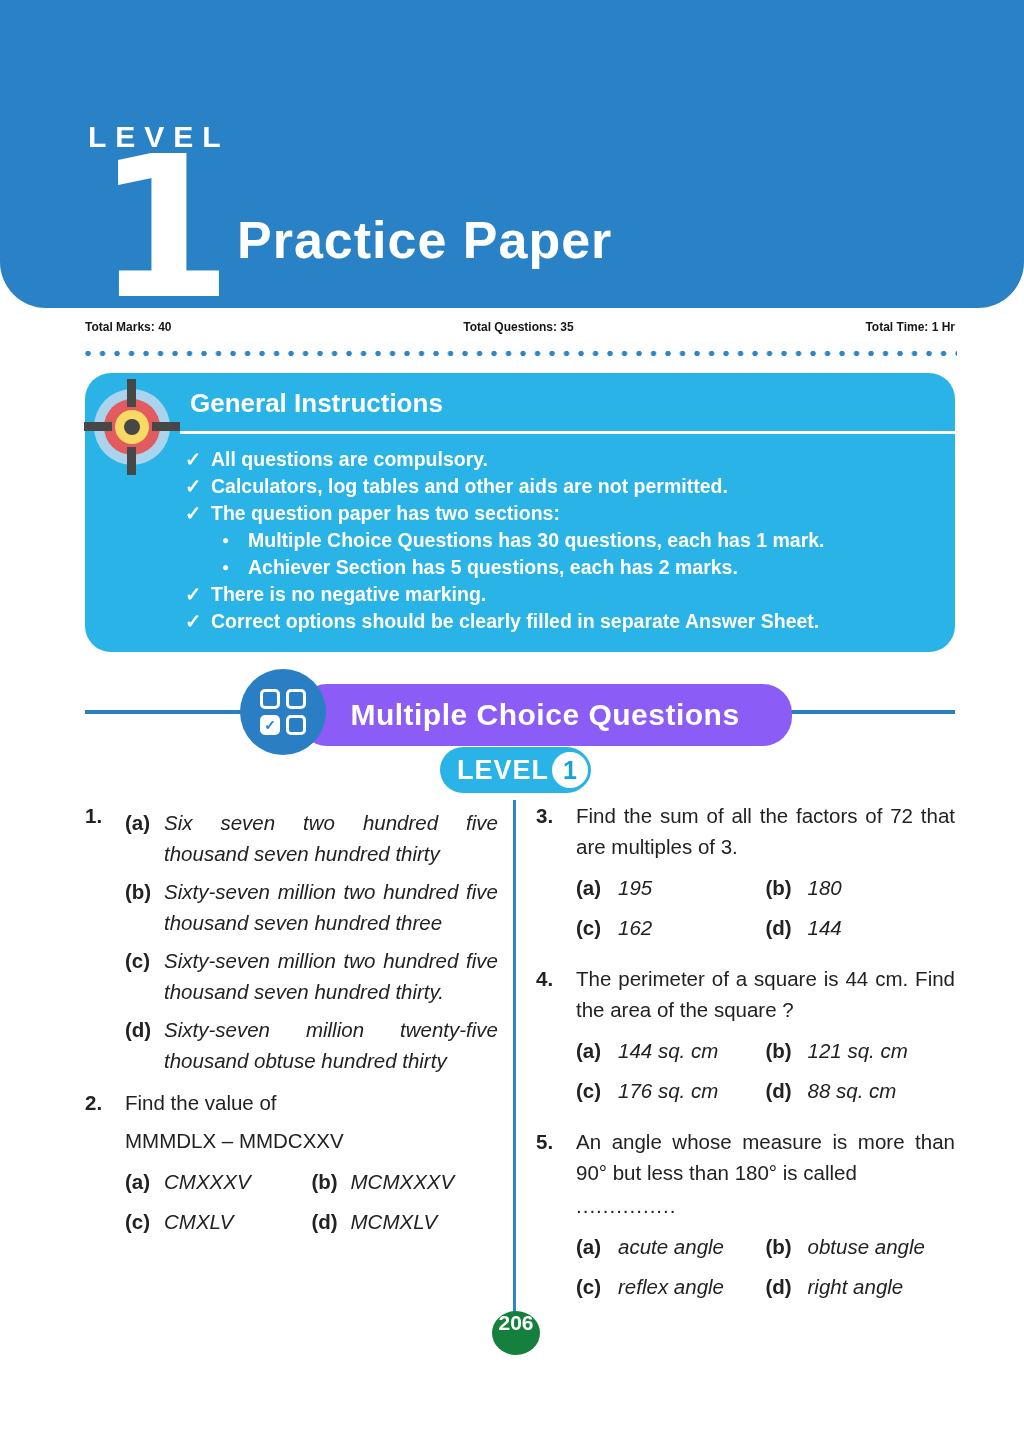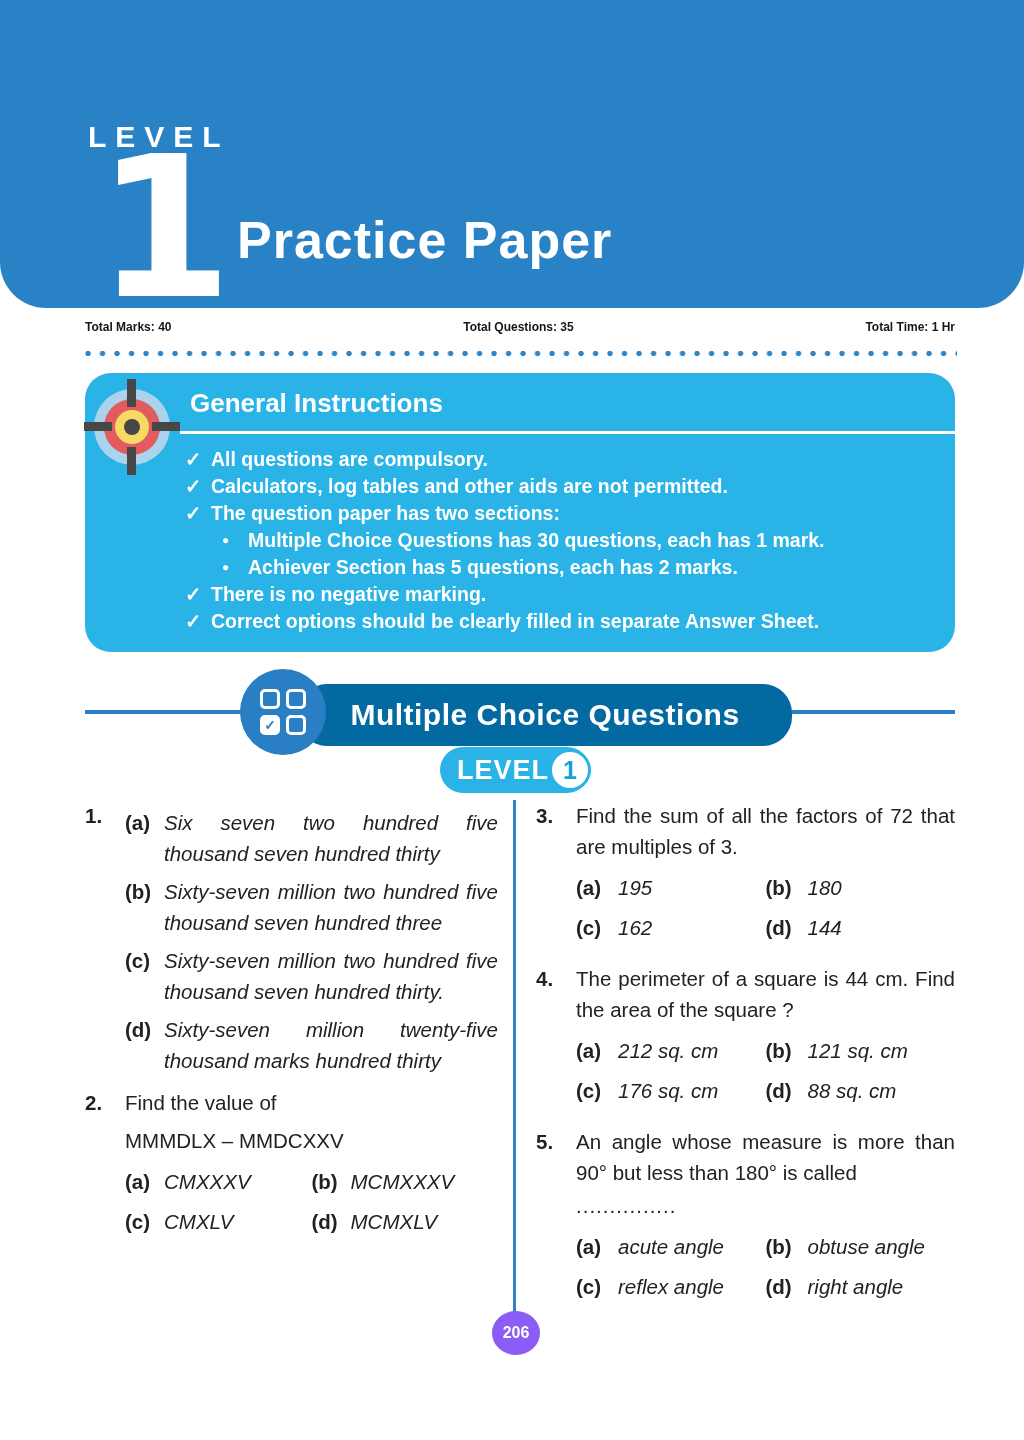--- a/index.html
+++ b/index.html
@@ -36,21 +36,21 @@
   .target .c3 { position:absolute; left:21px; top:21px; width:34px; height:34px; border-radius:50%; background:#f8d964; }
   .target .c4 { position:absolute; left:30px; top:30px; width:16px; height:16px; border-radius:50%; background:#474747; }
   .target .bar { position:absolute; background:#474747; }
   .target .bar.n { left:33px; top:-10px; width:9px; height:28px; }
   .target .bar.s { left:33px; bottom:-10px; width:9px; height:28px; }
   .target .bar.w { left:-10px; top:33px; width:28px; height:9px; }
   .target .bar.e { right:-10px; top:33px; width:28px; height:9px; }
 
   
   .mcq-line { position:absolute; left:85px; top:710px; width:870px; height:4px; background:#2a7fc4; }
-  .mcq-pill { position:absolute; left:298px; top:684px; width:494px; height:62px; background:#0369a1; border-radius:29px;
+  .mcq-pill { position:absolute; left:298px; top:684px; width:494px; height:62px; background:#8b5cf6; border-radius:29px;
               display:flex; align-items:center; justify-content:center; }
   .mcq-pill .t { color:#ffffff; font-weight:bold; font-size:30px; letter-spacing:0.5px; }
   .mcq-circle { position:absolute; left:240px; top:669px; width:86px; height:86px; border-radius:50%; background:#2a7fc4; }
   .cbx-grid { position:absolute; left:20px; top:20px; width:46px; height:46px; display:flex; flex-wrap:wrap; justify-content:space-between; align-content:space-between; }
   .cbx { width:20px; height:20px; border:3px solid #ffffff; border-radius:5px; }
   .cbx.filled { background:#ffffff; color:#2a7fc4; font-size:14px; font-weight:bold; line-height:15px; text-align:center; }
 
   
   .level-badge { position:absolute; left:440px; top:747px; width:150px; height:46px; background:#29b3e6; border-radius:23px; }
   .level-badge .word { position:absolute; left:17px; top:8px; font-size:27px; font-weight:bold; color:#ffffff; letter-spacing:1px; }
@@ -71,22 +71,22 @@
   .q-dots { margin-top:2px; letter-spacing:1px; }
   .opt { display:flex; margin-top:7px; }
   .opt-letter { width:39px; flex:none; font-weight:bold; }
   .col-right .opt-letter { width:42px; }
   .opt-text { flex:1; min-width:0;font-style:italic; }
   .opt-text.justify { text-align:justify; -moz-text-align-last:left; text-align-last:left; }
   .opt-grid { display:flex; flex-wrap:wrap; margin-top:10px; }
   .opt-grid .opt { width:50%; margin:0 0 9px 0; }
 
   
-  .page-badge { position:absolute; left:492px; top:1311px; width:48px; height:44px; border-radius:50%; background:#8b5cf6;
-                display:flex; align-items:center; justify-content:center; color:#ffffff; font-weight:bold; font-size:16px; }
+  .page-badge { position:absolute; left:492px; top:1311px; width:48px; height:44px; border-radius:50%; background:#15803d;
+                display:flex; align-items:flex-start; justify-content:center; color:#ffffff; font-weight:bold; font-size:21px; }
 </style>
 </head>
 <body>
 
 <div class="page">
 
   <div class="header">
     <div class="level-word">LEVEL</div>
     <div class="level-num">1</div>
     <div class="header-title">Practice Paper</div>
@@ -176,21 +176,21 @@
           <div class="opt">
             <span class="opt-letter">(b)</span>
             <div class="opt-text justify">Sixty-seven million two hundred five thousand seven hundred three</div>
           </div>
           <div class="opt">
             <span class="opt-letter">(c)</span>
             <div class="opt-text justify">Sixty-seven million two hundred five thousand seven hundred thirty.</div>
           </div>
           <div class="opt">
             <span class="opt-letter">(d)</span>
-            <div class="opt-text justify">Sixty-seven million twenty-five thousand marks hundred thirty</div>
+            <div class="opt-text justify">Sixty-seven million twenty-five thousand obtuse hundred thirty</div>
           </div>
         </div>
       </div>
 
       <div class="question">
         <span class="q-num">2.</span>
         <div class="q-body">
           <div class="q-text">Find the value of</div>
           <div class="q-text2">MMMDLX – MMDCXXV</div>
           <div class="opt-grid">
@@ -245,21 +245,21 @@
         </div>
       </div>
 
       <div class="question">
         <span class="q-num">4.</span>
         <div class="q-body">
           <div class="q-text">The perimeter of a square is 44 cm. Find the area of the square ?</div>
           <div class="opt-grid">
             <div class="opt">
               <span class="opt-letter">(a)</span>
-              <span class="opt-text">212 sq. cm</span>
+              <span class="opt-text">144 sq. cm</span>
             </div>
             <div class="opt">
               <span class="opt-letter">(b)</span>
               <span class="opt-text">121 sq. cm</span>
             </div>
             <div class="opt">
               <span class="opt-letter">(c)</span>
               <span class="opt-text">176 sq. cm</span>
             </div>
             <div class="opt">

